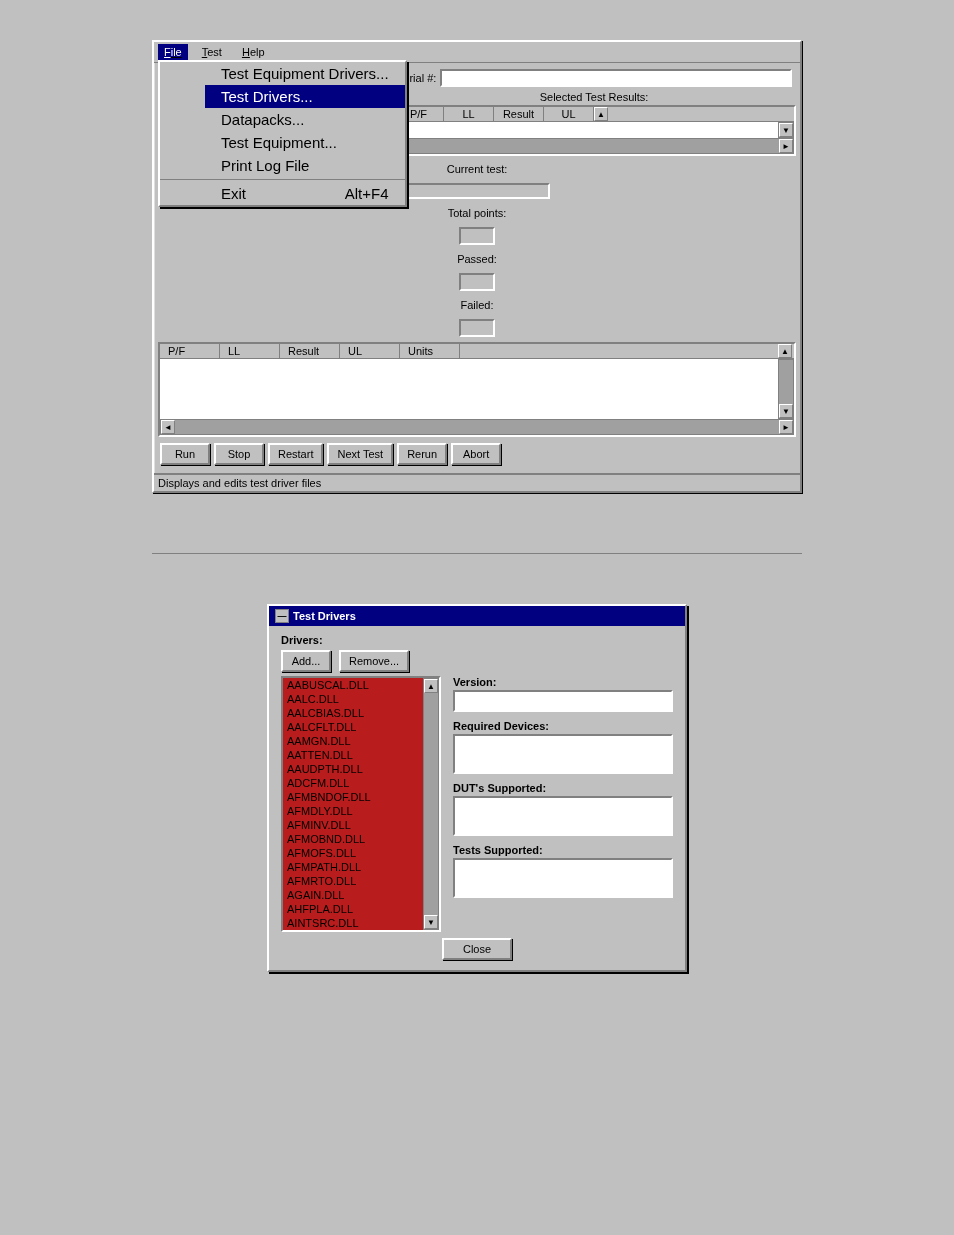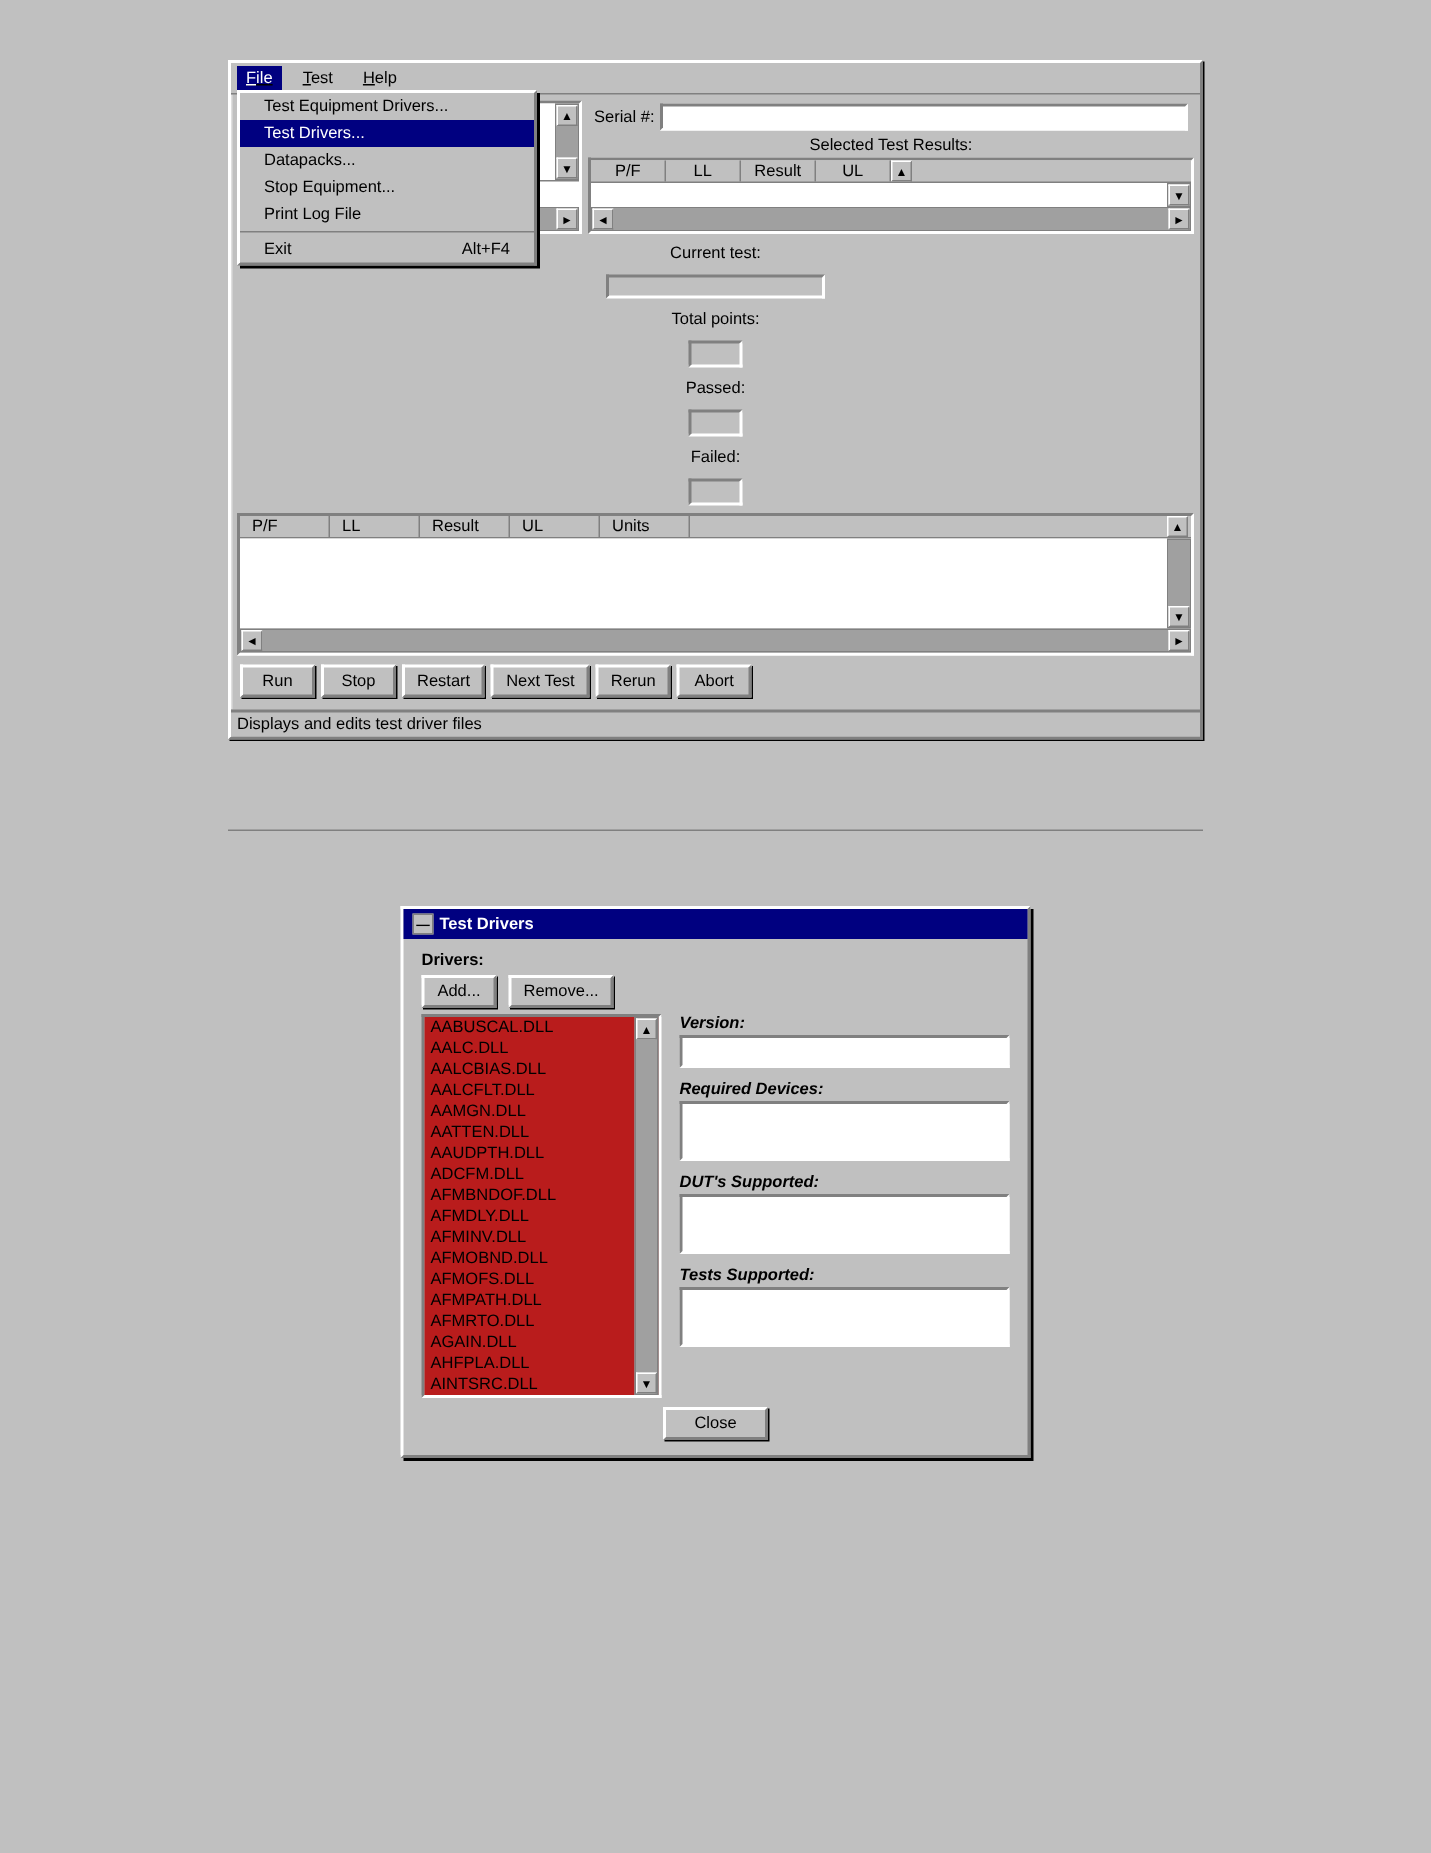--- a/index.html
+++ b/index.html
@@ -55,22 +55,23 @@
       background: #c0c0c0;
       border: 2px solid;
       border-color: #ffffff #808080 #808080 #ffffff;
       z-index: 100;
       min-width: 200px;
       box-shadow: 2px 2px 0 #000;
     }
     .dropdown-item {
       padding: 3px 16px;
       cursor: pointer;
-      font-size: 11px;
+      font-size: 15px;
       white-space: nowrap;
+      margin-left: 45px;
     }
     .dropdown-item.selected {
       background: #000080;
       color: white;
     }
     .dropdown-separator {
       border-bottom: 1px solid #808080;
       margin: 2px 0;
     }
     .dropdown-item-with-shortcut {
@@ -356,21 +357,20 @@
       font-size: 11px;
       cursor: pointer;
       white-space: nowrap;
     }
 
     .info-panel {
       flex: 1;
     }
     .info-section {
       margin-bottom: 8px;
-      font-style: italic;
     }
     .info-label {
       font-size: 11px;
       font-weight: bold;
       margin-bottom: 2px;
     }
     .info-input {
       width: 100%;
       height: 40px;
       background: white;
@@ -404,21 +404,21 @@
   <div class="menu-bar">
     <div class="menu-dropdown-container">
       <div class="menu-item active">
         <span class="underline">F</span>ile
       </div>
 
       <div class="dropdown-menu">
         <div class="dropdown-item">Test Equipment Drivers...</div>
         <div class="dropdown-item selected">Test Drivers...</div>
         <div class="dropdown-item">Datapacks...</div>
-        <div class="dropdown-item">Stop Equipment...</div>
+        <div class="dropdown-item">Test Equipment...</div>
         <div class="dropdown-item">Print Log File</div>
         <div class="dropdown-separator"></div>
         <div class="dropdown-item dropdown-item-with-shortcut">
           <span>Exit</span>
           <span>Alt+F4</span>
         </div>
       </div>
     </div>
     <div class="menu-item">
       <span class="underline">T</span>est

